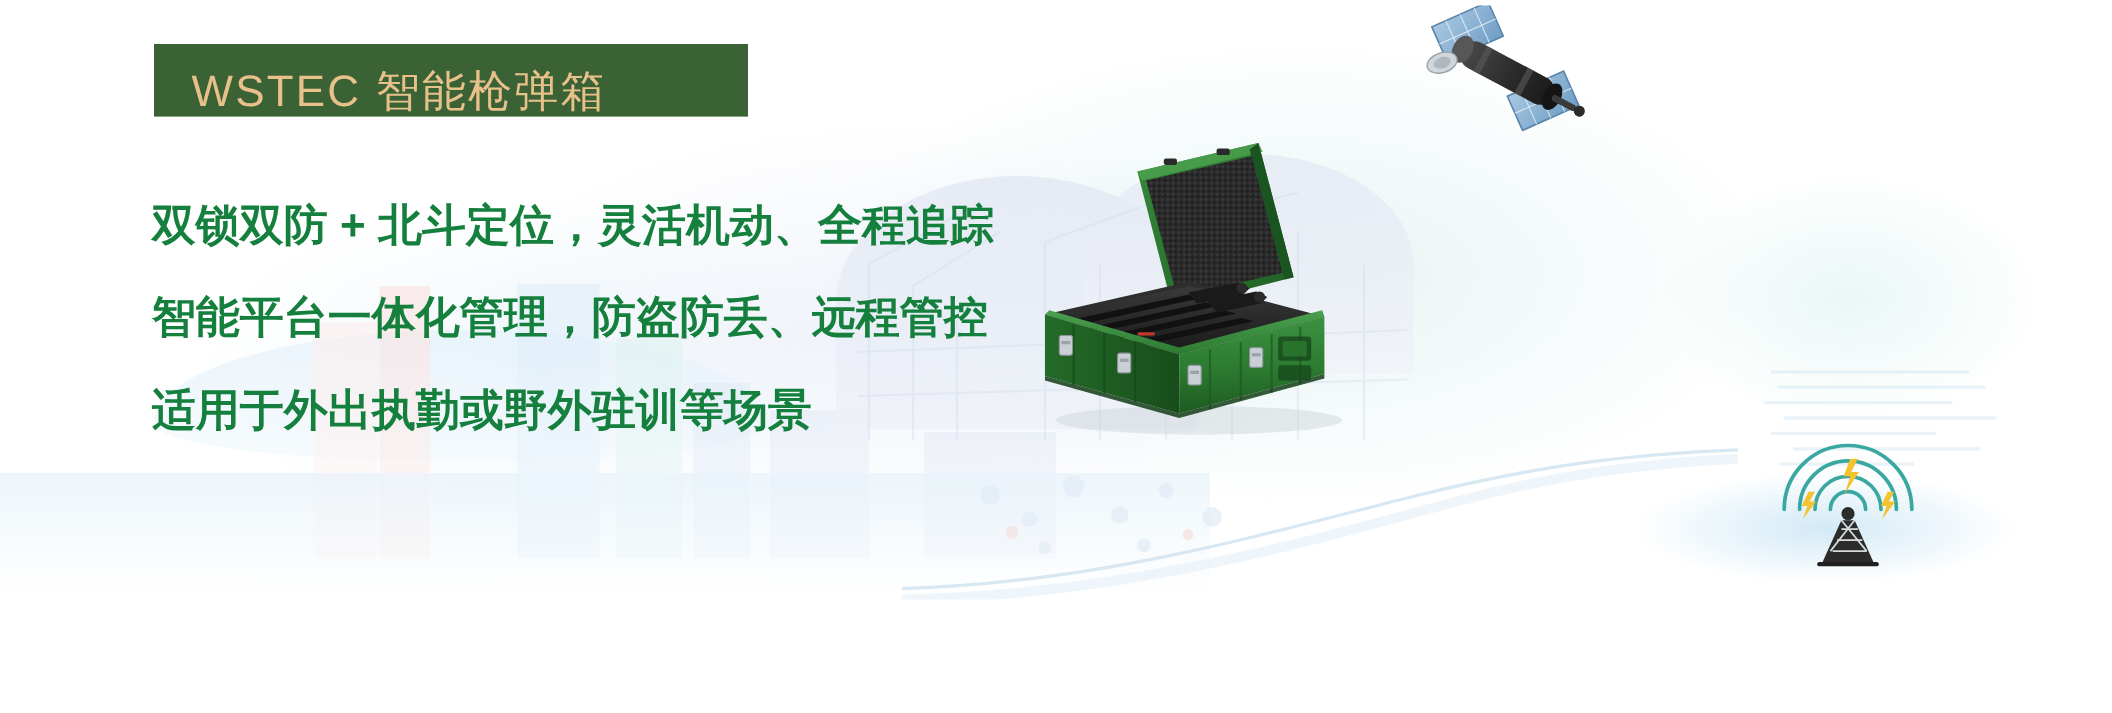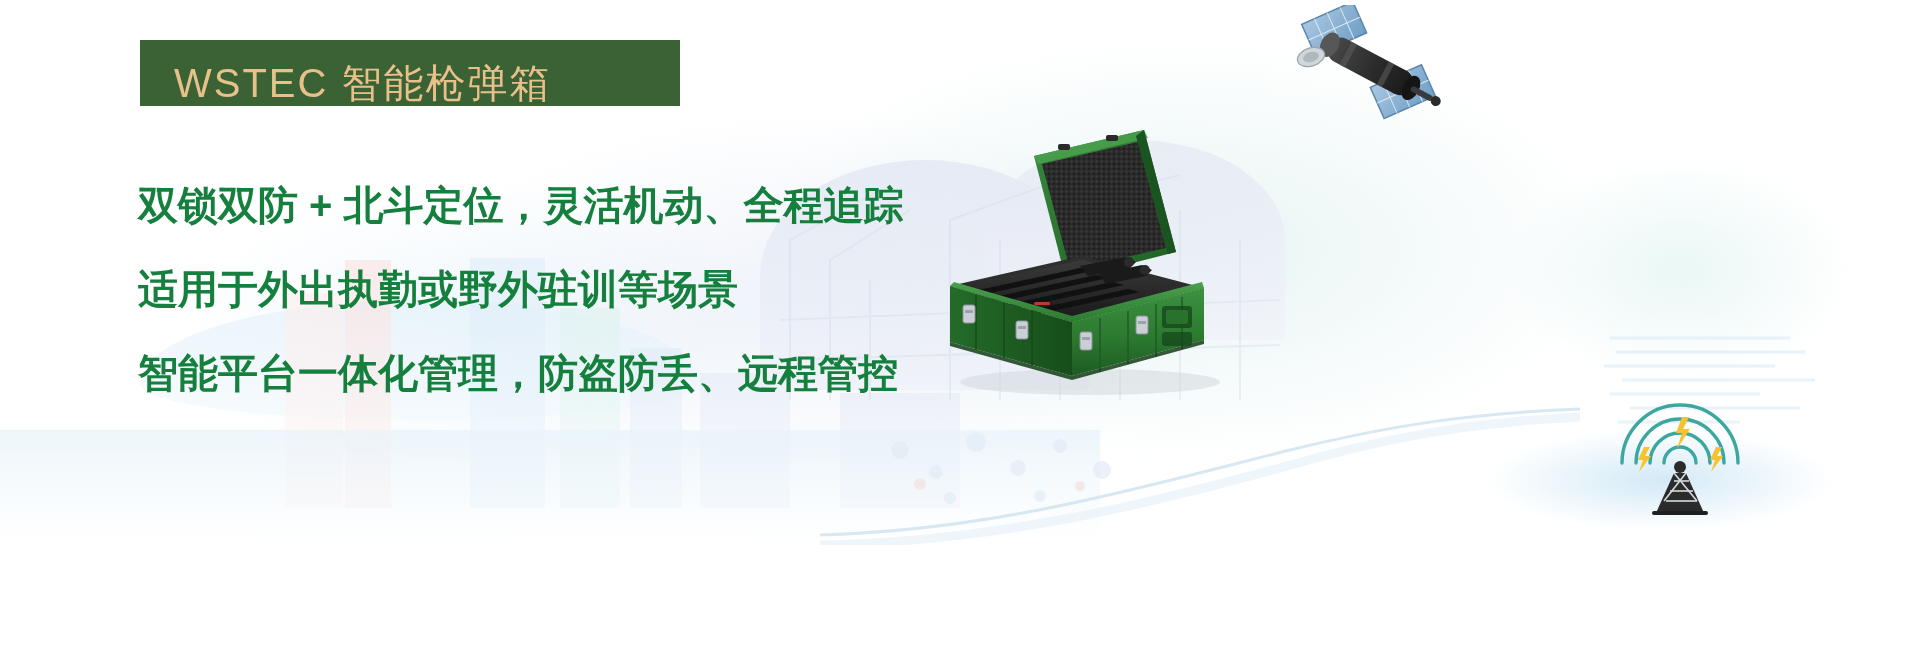--- a/index.html
+++ b/index.html
@@ -178,22 +178,22 @@
       </g>
     </svg>
   </div>
 
   <div class="title-banner" style="background:#3a6235;">
     <div class="title-text" style="color:#e8c08a;margin-top:20px;">WSTEC 智能枪弹箱</div>
   </div>
 
   <div class="features">
     <div class="feat-line">双锁双防 + 北斗定位，灵活机动、全程追踪</div>
+    <div class="feat-line">智能平台一体化管理，防盗防丢、远程管控</div>
     <div class="feat-line">适用于外出执勤或野外驻训等场景</div>
-    <div class="feat-line">智能平台一体化管理，防盗防丢、远程管控</div>
   </div>
 
   <svg class="product" viewBox="0 0 330 290">
     <defs>
       <linearGradient id="gBodyFront" x1="0" y1="0" x2="0" y2="1">
         <stop offset="0%" stop-color="#3c9140"></stop>
         <stop offset="55%" stop-color="#2c7a30"></stop>
         <stop offset="100%" stop-color="#1d5a22"></stop>
       </linearGradient>
       <linearGradient id="gBodySide" x1="0" y1="0" x2="1" y2="0">

